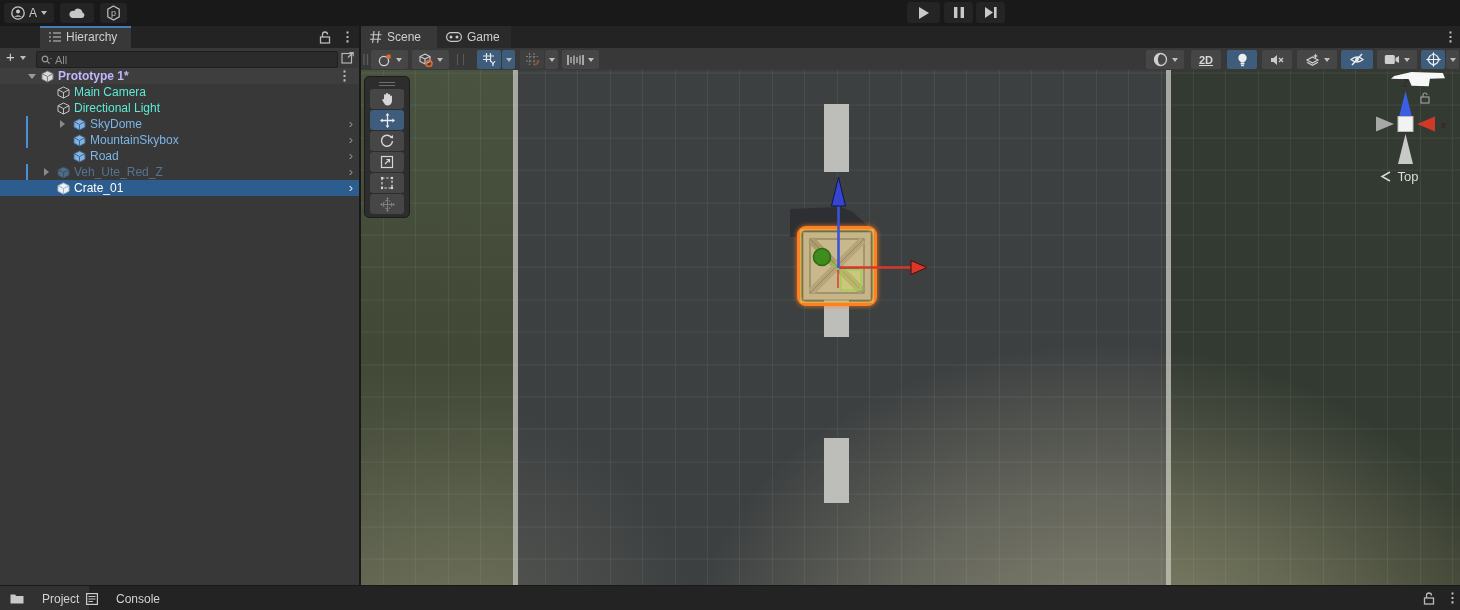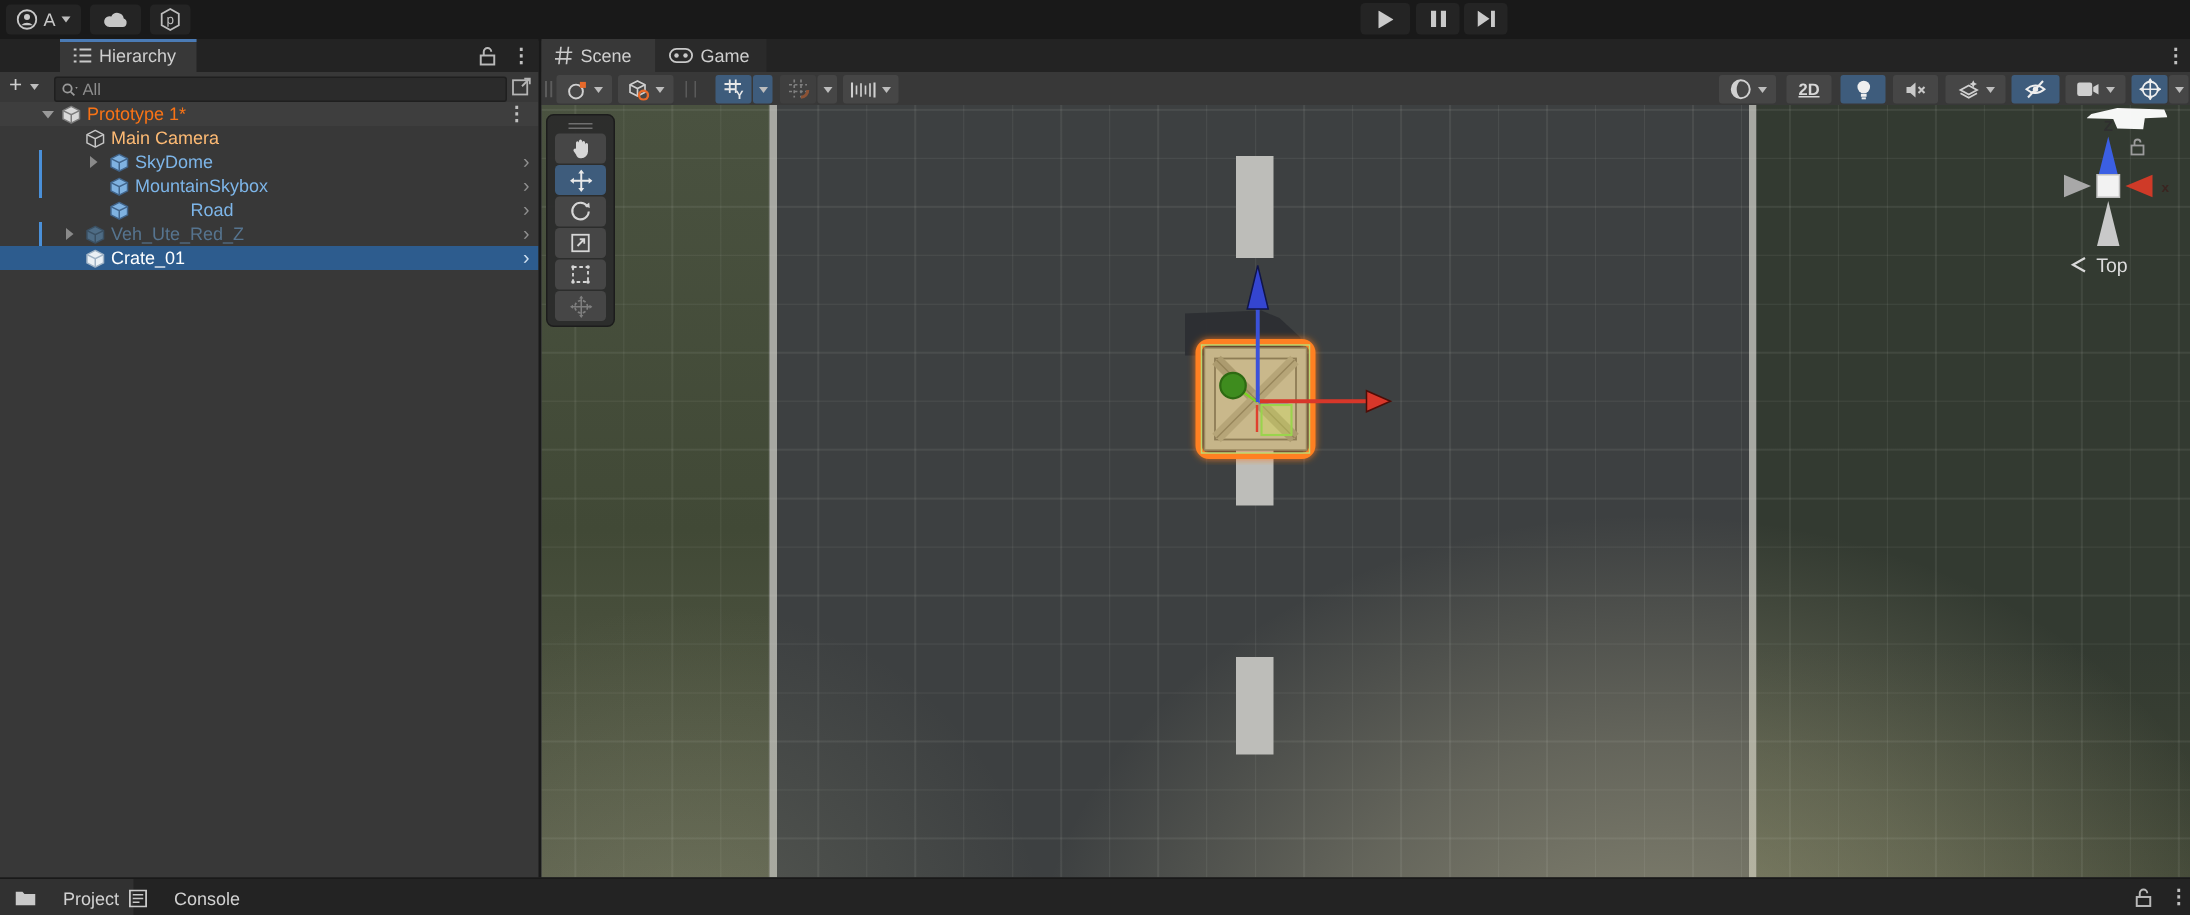--- a/index.html
+++ b/index.html
@@ -23,24 +23,24 @@
   #hierTools{position:absolute;left:0;top:22px;width:359px;height:20px;background:#383838;border-bottom:1px solid #303030;}
   #hierSearch{position:absolute;left:36px;top:3px;width:300px;height:15px;background:#2b2b2b;border:1px solid #1f1f1f;border-radius:2px;display:flex;align-items:center;}
   #hierSearch input{flex:1;background:transparent;border:none;outline:none;color:#cfcfcf;font-size:11px;font-family:"Liberation Sans",sans-serif;padding:0 2px;}
   #hierSearch input::placeholder{color:#8d8d8d;}
   #hierRows{position:absolute;left:0;top:42px;width:359px;bottom:0;}
   .hrow{position:relative;height:16px;width:359px;}
   .hrow.header{background:#3e3e3e;}
   .hrow.hov{background:#3f3f3f;}
   .hrow.sel{background:var(--selection-blue);}
   .exp,.ricon{position:absolute;top:0;height:16px;display:flex;align-items:center;}
-  .rlabel{position:absolute;top:0;height:16px;line-height:16px;font-size:12px;color:#fdba74;white-space:nowrap;}
+  .rlabel{position:absolute;top:0;height:16px;line-height:16px;font-size:12px;color:#5eead4;white-space:nowrap;}
   .rlabel.prefab{color:var(--prefab-text);}
   .rlabel.prefab-inactive{color:var(--prefab-inactive-text);}
-  .hrow.header .rlabel{font-weight:normal;color:#f97316;}
+  .hrow.header .rlabel{font-weight:bold;color:#c4b5fd;}
   .hrow.sel .rlabel{color:#ffffff;}
   .tri-down{display:block;width:0;height:0;border-left:4px solid transparent;border-right:4px solid transparent;border-top:5px solid #999;}
   .tri-right{display:block;width:0;height:0;border-top:4px solid transparent;border-bottom:4px solid transparent;border-left:5px solid #8a8a8a;}
   .obar{position:absolute;left:26px;top:0;width:2px;height:16px;background:var(--override-bar);}
   .rchev{position:absolute;right:6px;top:0;height:16px;line-height:15px;font-size:13px;color:#8f8f8f;}
   .hrow.sel .rchev{color:#cfe0f0;}
   .rkebab{position:absolute;right:8px;top:1px;}
   .eyeico{position:absolute;top:3px;opacity:.55;}
   
   #scenePanel{left:361px;top:26px;width:1099px;height:559px;}
@@ -177,20 +177,30 @@
           <span class="exp" style="left: 44px;"></span>
           <span class="ricon" style="left: 57px;">
             <svg width="13" height="13" viewBox="0 0 12 12">
               <path d="M6 0.9 11.1 3.45 11.1 8.55 6 11.1 0.9 8.55 0.9 3.45Z" fill="none" stroke="#c6c6c6" stroke-width="0.9" stroke-linejoin="round"></path>
               <path d="M0.9 3.45 6 6 11.1 3.45 M6 6 6 11.1" fill="none" stroke="#c6c6c6" stroke-width="0.9"></path>
             </svg>
           </span>
           <span class="rlabel normal" style="left: 74px;">Main Camera</span>
         </div>
         <div class="hrow">
+          <span class="exp" style="left: 44px;"></span>
+          <span class="ricon" style="left: 57px;">
+            <svg width="13" height="13" viewBox="0 0 12 12">
+              <path d="M6 0.9 11.1 3.45 11.1 8.55 6 11.1 0.9 8.55 0.9 3.45Z" fill="none" stroke="#c6c6c6" stroke-width="0.9" stroke-linejoin="round"></path>
+              <path d="M0.9 3.45 6 6 11.1 3.45 M6 6 6 11.1" fill="none" stroke="#c6c6c6" stroke-width="0.9"></path>
+            </svg>
+          </span>
+          <span class="rlabel normal" style="left: 74px;">Directional Light</span>
+        </div>
+        <div class="hrow">
           <i class="obar"></i>
           <span class="exp" style="left: 60px;">
             <i class="tri-right"></i>
           </span>
           <span class="ricon" style="left: 73px;">
             <svg width="13" height="13" viewBox="0 0 12 12">
               <path d="M6 0.9 11.1 3.45 11.1 8.55 6 11.1 0.9 8.55 0.9 3.45Z" fill="#7fb2e1" stroke="#41658c" stroke-width="0.9" stroke-linejoin="round"></path>
               <path d="M0.9 3.45 6 6 11.1 3.45 M6 6 6 11.1" fill="none" stroke="#41658c" stroke-width="0.9"></path>
             </svg>
           </span>
@@ -210,21 +220,21 @@
           <span class="rchev">›</span>
         </div>
         <div class="hrow">
           <span class="exp" style="left: 60px;"></span>
           <span class="ricon" style="left: 73px;">
             <svg width="13" height="13" viewBox="0 0 12 12">
               <path d="M6 0.9 11.1 3.45 11.1 8.55 6 11.1 0.9 8.55 0.9 3.45Z" fill="#7fb2e1" stroke="#41658c" stroke-width="0.9" stroke-linejoin="round"></path>
               <path d="M0.9 3.45 6 6 11.1 3.45 M6 6 6 11.1" fill="none" stroke="#41658c" stroke-width="0.9"></path>
             </svg>
           </span>
-          <span class="rlabel prefab" style="left: 90px; margin-left: 37px;">Road</span>
+          <span class="rlabel prefab" style="left: 90px;">Road</span>
           <span class="rchev">›</span>
         </div>
         <div class="hrow">
           <i class="obar"></i>
           <span class="exp" style="left: 44px;">
             <i class="tri-right"></i>
           </span>
           <span class="ricon" style="left: 57px;">
             <svg width="13" height="13" viewBox="0 0 12 12">
               <path d="M6 0.9 11.1 3.45 11.1 8.55 6 11.1 0.9 8.55 0.9 3.45Z" fill="#4e6c85" stroke="#3a5063" stroke-width="0.9" stroke-linejoin="round"></path>

